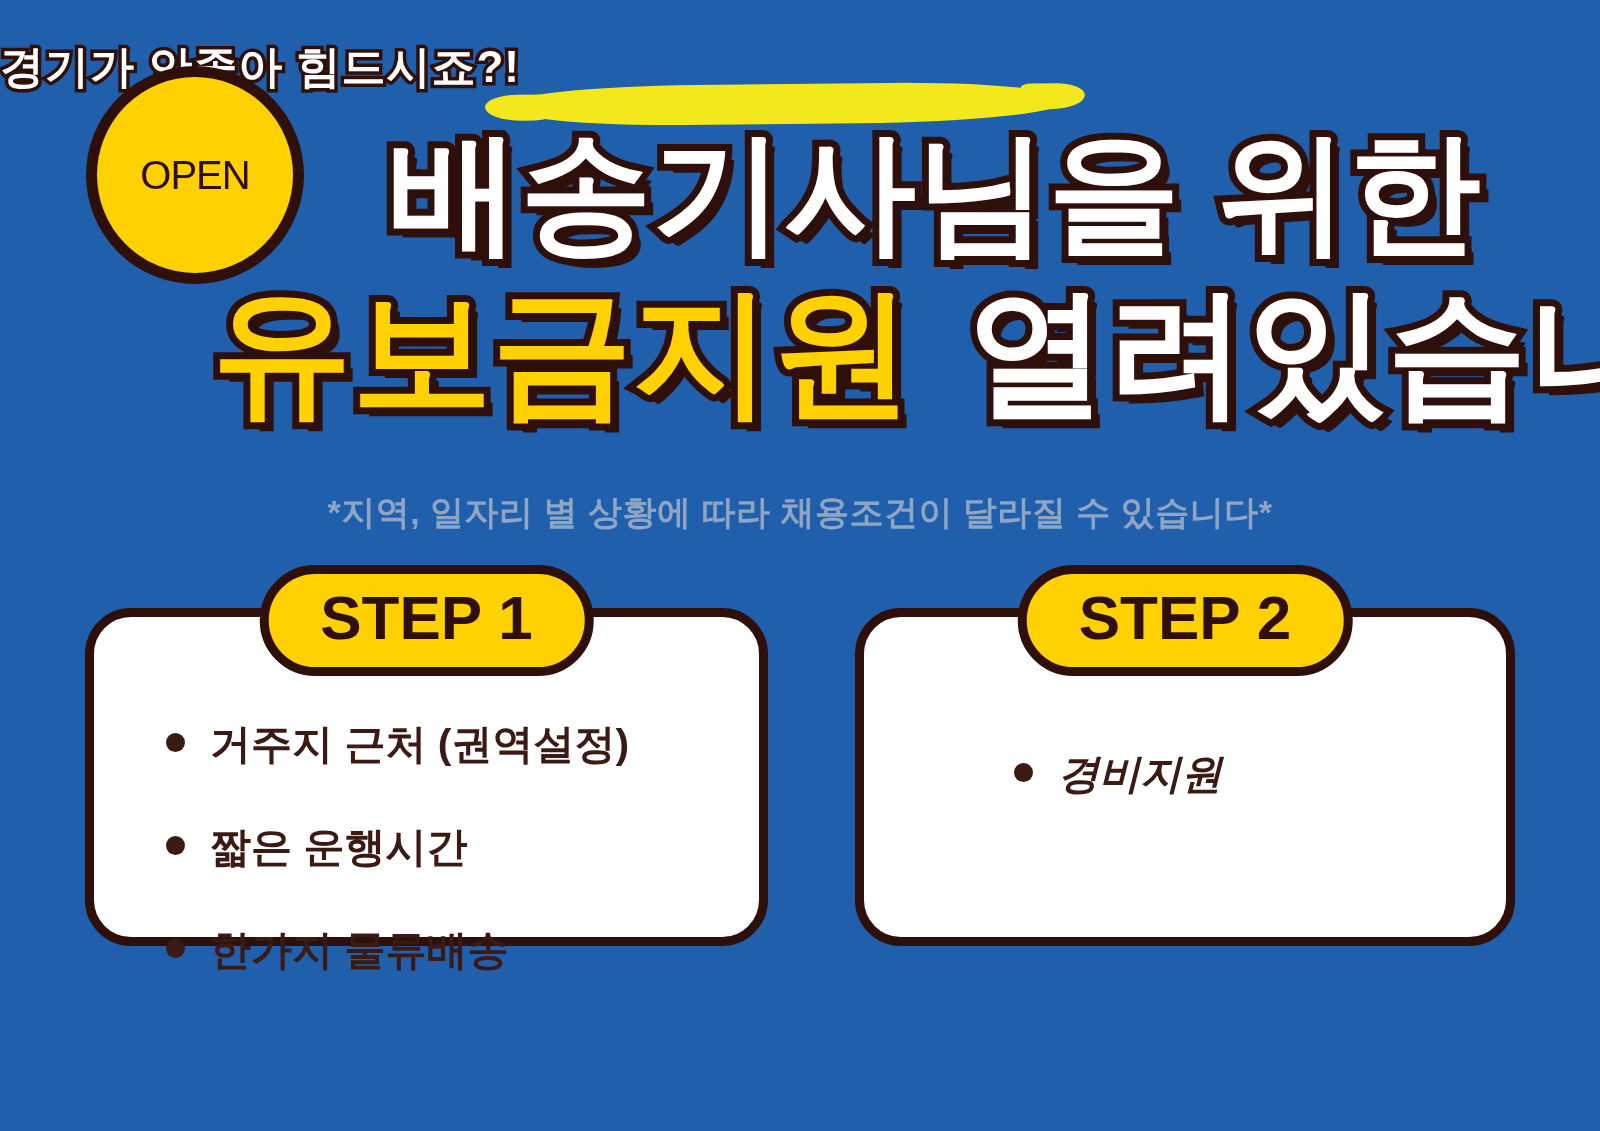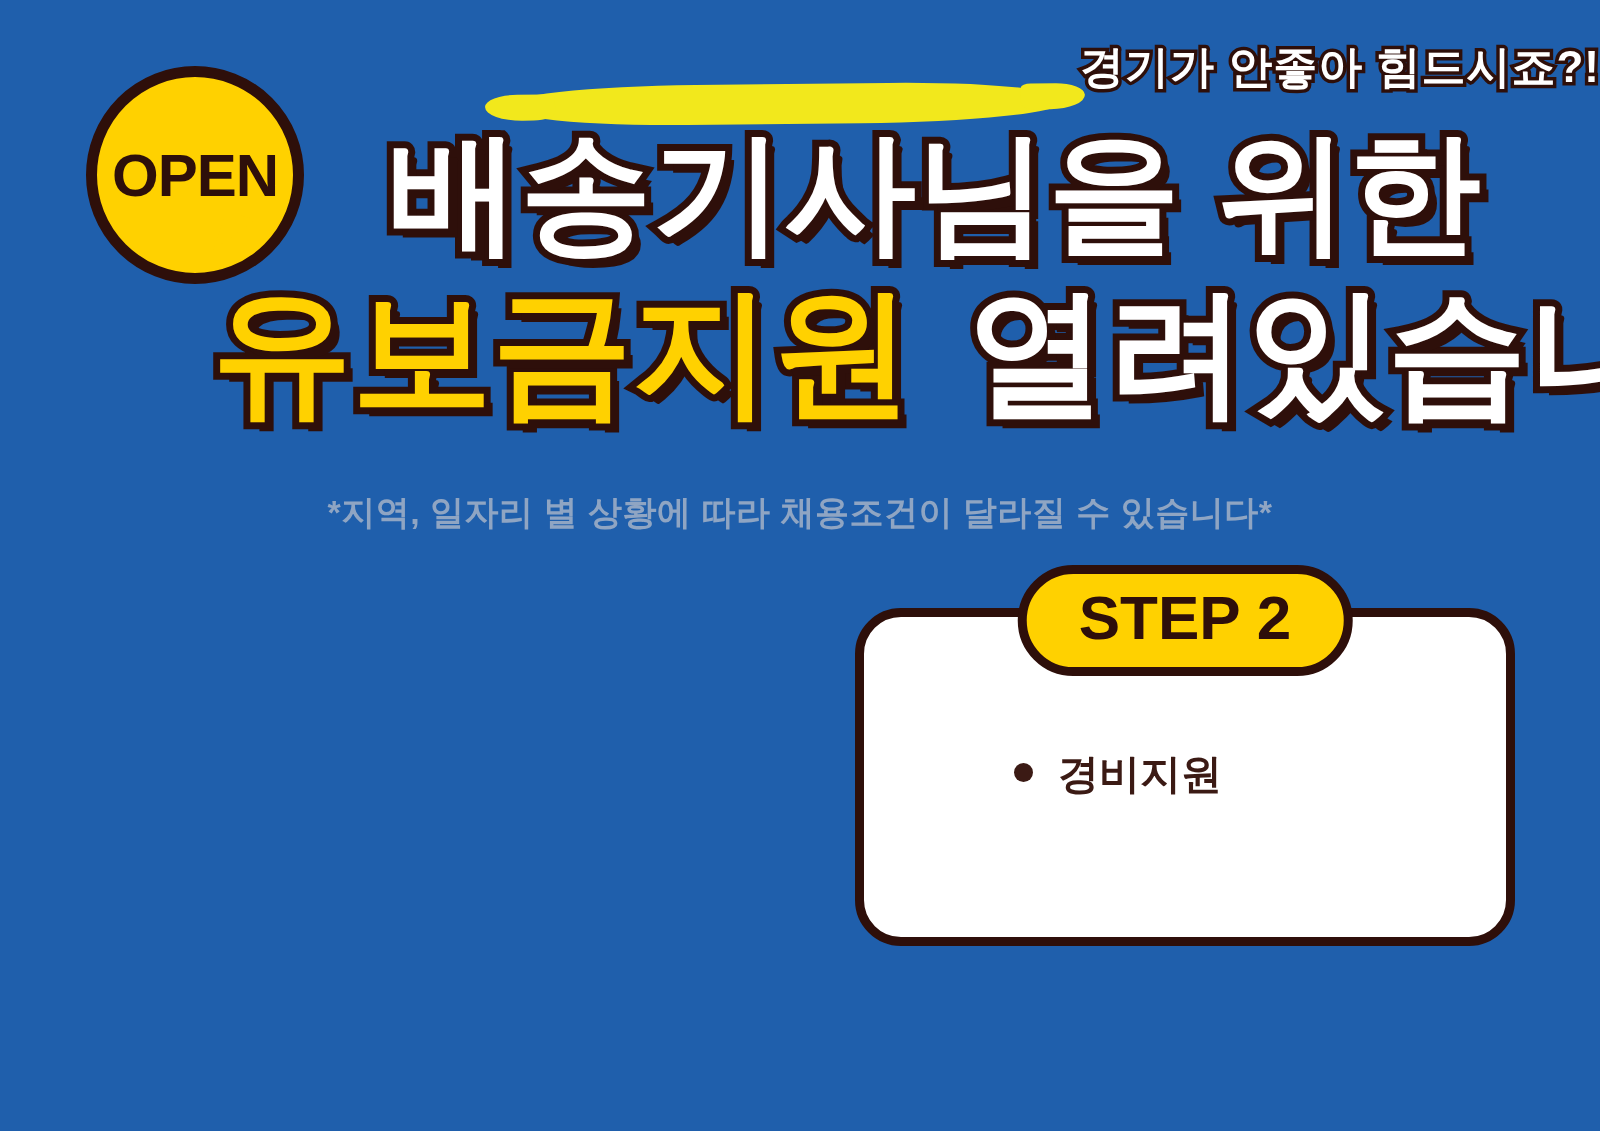--- a/index.html
+++ b/index.html
@@ -55,21 +55,21 @@
     width: 64px;
     height: 26px;
     background: #f2e81c;
     border-radius: 20% 60% 70% 30%;
   }
   .tagline-text {
     position: absolute;
     left: 0;
     top: 0;
     width: 1600px;
-    text-align: right;
+    text-align: left;
     font-size: 44px;
     font-weight: 700;
     letter-spacing: 1px;
     color: #ffffff;
     -webkit-text-stroke: 7px #2e0f0a;
     paint-order: stroke fill;
     white-space: nowrap;
   }
 
   
@@ -106,22 +106,22 @@
     top: 148px;
     width: 0;
     height: 0;
     border-left: 30px solid #ffd100;
     border-bottom: 42px solid transparent;
     transform: rotate(18deg);
   }
   .open-label {
     position: relative;
     z-index: 3;
-    font-size: 60px;
-    font-weight: 700;
+    font-size: 40px;
+    font-weight: 400;
     color: #2e0f0a;
     letter-spacing: -1px;
   }
 
   
   .headline {
     position: absolute;
     left: 0;
     top: 126px;
     width: 1600px;
@@ -201,21 +201,21 @@
 
   .step-list {
     list-style: none;
     margin: 0;
     padding: 0;
     position: absolute;
     left: 0;
     right: 0;
   }
   .step-1 .step-list { top: 100px; padding-left: 116px; }
-  .step-2 .step-list { top: 130px; padding-left: 194px; }
+  .step-2 .step-list { top: 130px; padding-left: 194px; font-style: italic; }
 
   .step-list li {
     position: relative;
     font-size: 41px;
     font-weight: 700;
     color: #3b1a14;
     white-space: nowrap;
   }
   .step-1 .step-list li { margin-bottom: 48px; }
   .step-2 .step-list li { margin-bottom: 54px; }
@@ -256,20 +256,37 @@
     <div class="hl-line hl-line-2">
       <span class="hl-yellow">유보금지원</span>
       <span class="hl-white">열려있습니다.</span>
     </div>
   </div>
 
   <div class="disclaimer">*지역, 일자리 별 상황에 따라 채용조건이 달라질 수 있습니다*</div>
 
   <div class="steps">
 
+    <div class="step step-1">
+      <div class="step-badge">STEP 1</div>
+      <ul class="step-list">
+        <li>
+          <span class="bullet"></span>
+          <span>거주지 근처 (권역설정)</span>
+        </li>
+        <li>
+          <span class="bullet"></span>
+          <span>짧은 운행시간</span>
+        </li>
+        <li>
+          <span class="bullet"></span>
+          <span>한가지 물류배송</span>
+        </li>
+      </ul>
+    </div>
 
     <div class="step step-2">
       <div class="step-badge">STEP 2</div>
       <ul class="step-list">
         <li>
           <span class="bullet"></span>
           <span>경비지원</span>
         </li>
       </ul>
     </div>

